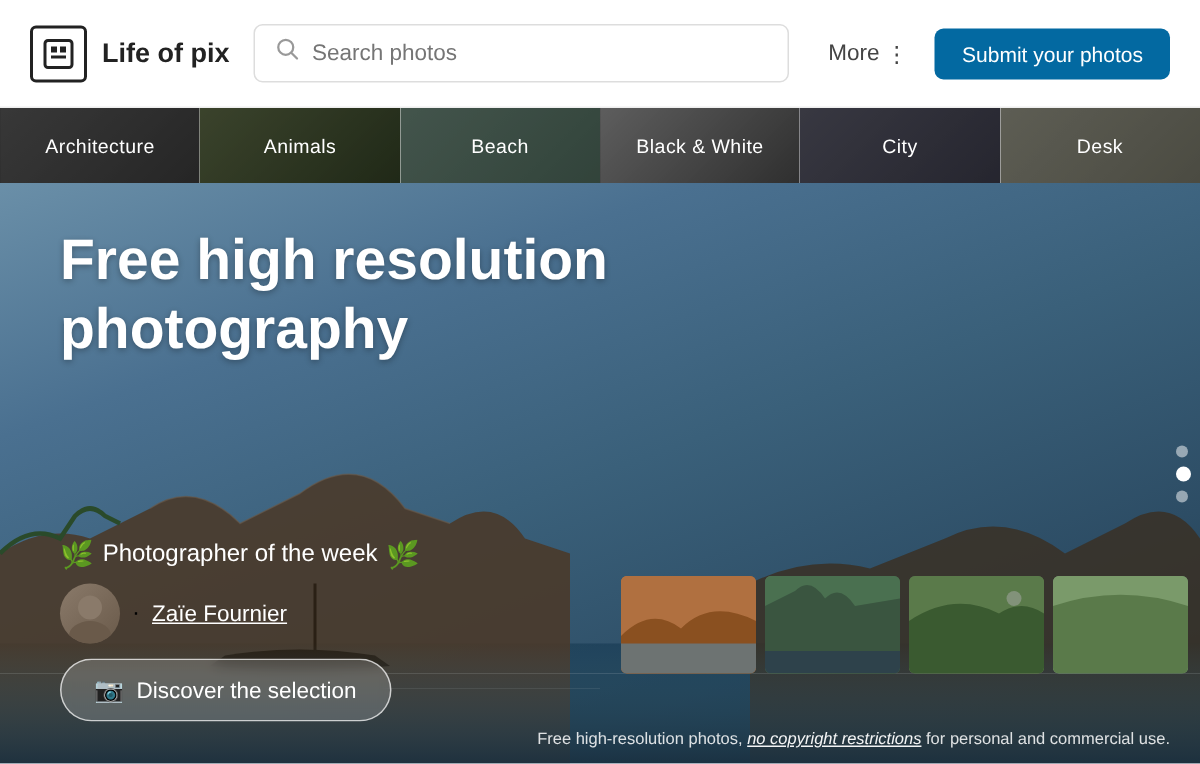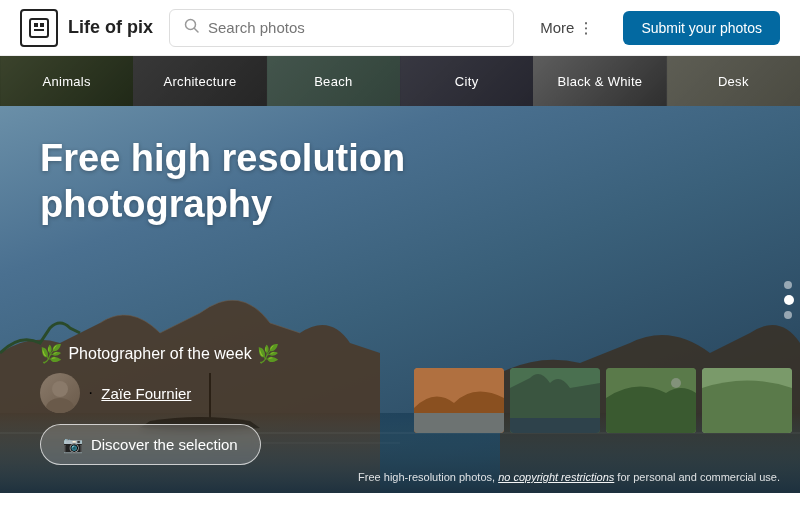--- a/index.html
+++ b/index.html
@@ -2,21 +2,21 @@
 <html><head>
   <meta charset="utf-8">
   <style>
     * { margin: 0; padding: 0; box-sizing: border-box; }
     body { font-family: -apple-system, BlinkMacSystemFont, 'Segoe UI', sans-serif; width: 800px; height: 509px; overflow: hidden; background: #fff; }
 
     
     .header {
       display: flex;
       align-items: center;
-      height: 56px;
+      height: 72px;
       padding: 0 20px;
       background: #fff;
       border-bottom: 1px solid #eee;
       gap: 16px;
     }
     .logo-area {
       display: flex;
       align-items: center;
       gap: 10px;
       text-decoration: none;
@@ -56,21 +56,21 @@
       border: none;
       outline: none;
       font-size: 15px;
       color: #555;
       background: transparent;
       width: 100%;
     }
     .header-right {
       display: flex;
       align-items: center;
-      gap: 20px;
+      gap: 8px;
       flex-shrink: 0;
     }
     .more-btn {
       background: none;
       border: none;
       cursor: pointer;
       font-size: 15px;
       color: #444;
       display: flex;
       align-items: center;
@@ -307,39 +307,39 @@
   <div class="header-right">
     <button class="more-btn">
       <span>More</span>
       <span>⋮</span>
     </button>
     <button class="submit-btn">Submit your photos</button>
   </div>
 </header>
 
 <nav class="category-bar">
+  <div class="cat-item cat-architecture">
+    <div class="cat-bg"></div>
+    <span class="cat-label">Architecture</span>
+  </div>
   <div class="cat-item cat-animals">
     <div class="cat-bg"></div>
     <span class="cat-label">Animals</span>
   </div>
-  <div class="cat-item cat-architecture">
-    <div class="cat-bg"></div>
-    <span class="cat-label">Architecture</span>
-  </div>
   <div class="cat-item cat-beach">
     <div class="cat-bg"></div>
     <span class="cat-label">Beach</span>
   </div>
+  <div class="cat-item cat-bw">
+    <div class="cat-bg"></div>
+    <span class="cat-label">Black &amp; White</span>
+  </div>
   <div class="cat-item cat-city">
     <div class="cat-bg"></div>
     <span class="cat-label">City</span>
-  </div>
-  <div class="cat-item cat-bw">
-    <div class="cat-bg"></div>
-    <span class="cat-label">Black &amp; White</span>
   </div>
   <div class="cat-item cat-desk">
     <div class="cat-bg"></div>
     <span class="cat-label">Desk</span>
   </div>
 </nav>
 
 <section class="hero">
   <div class="hero-bg"></div>
 

